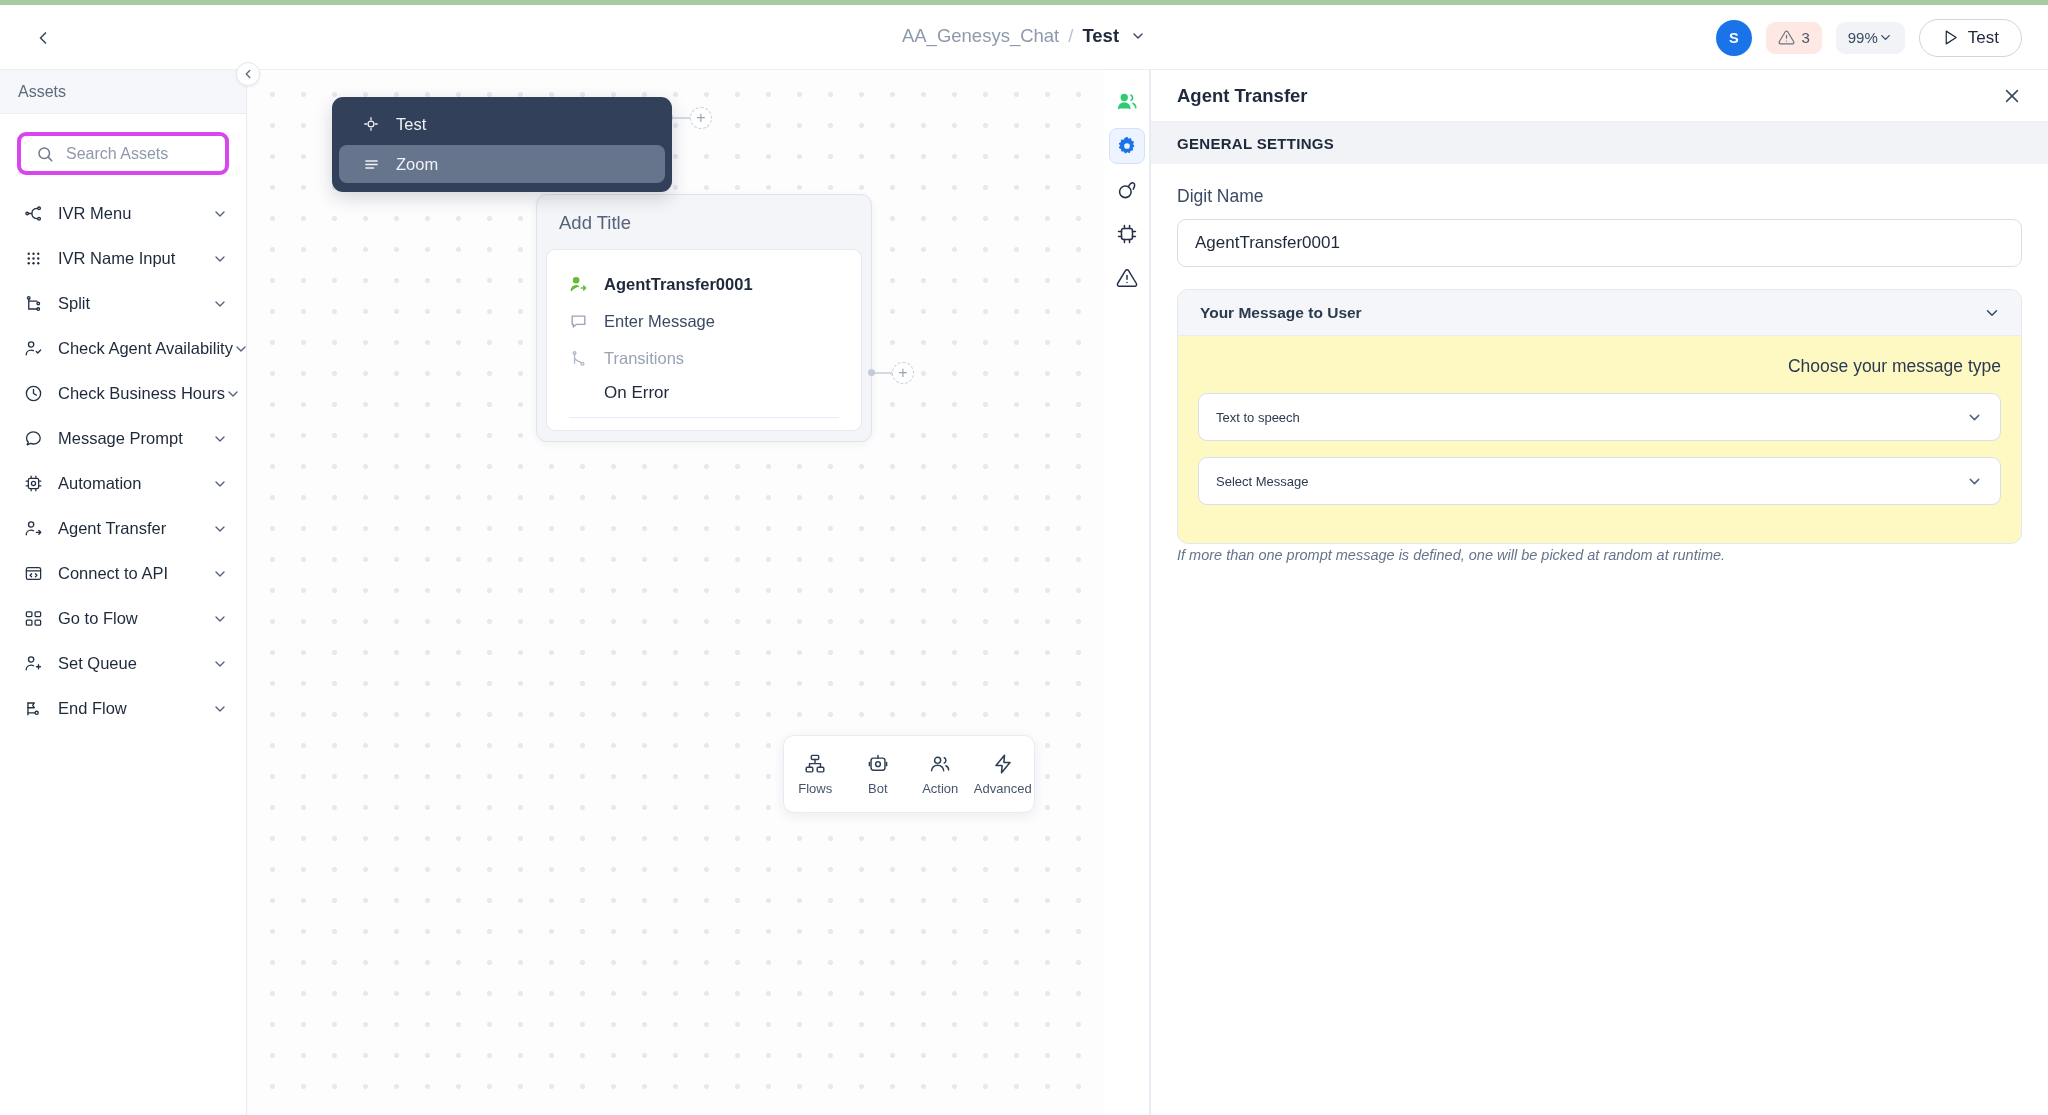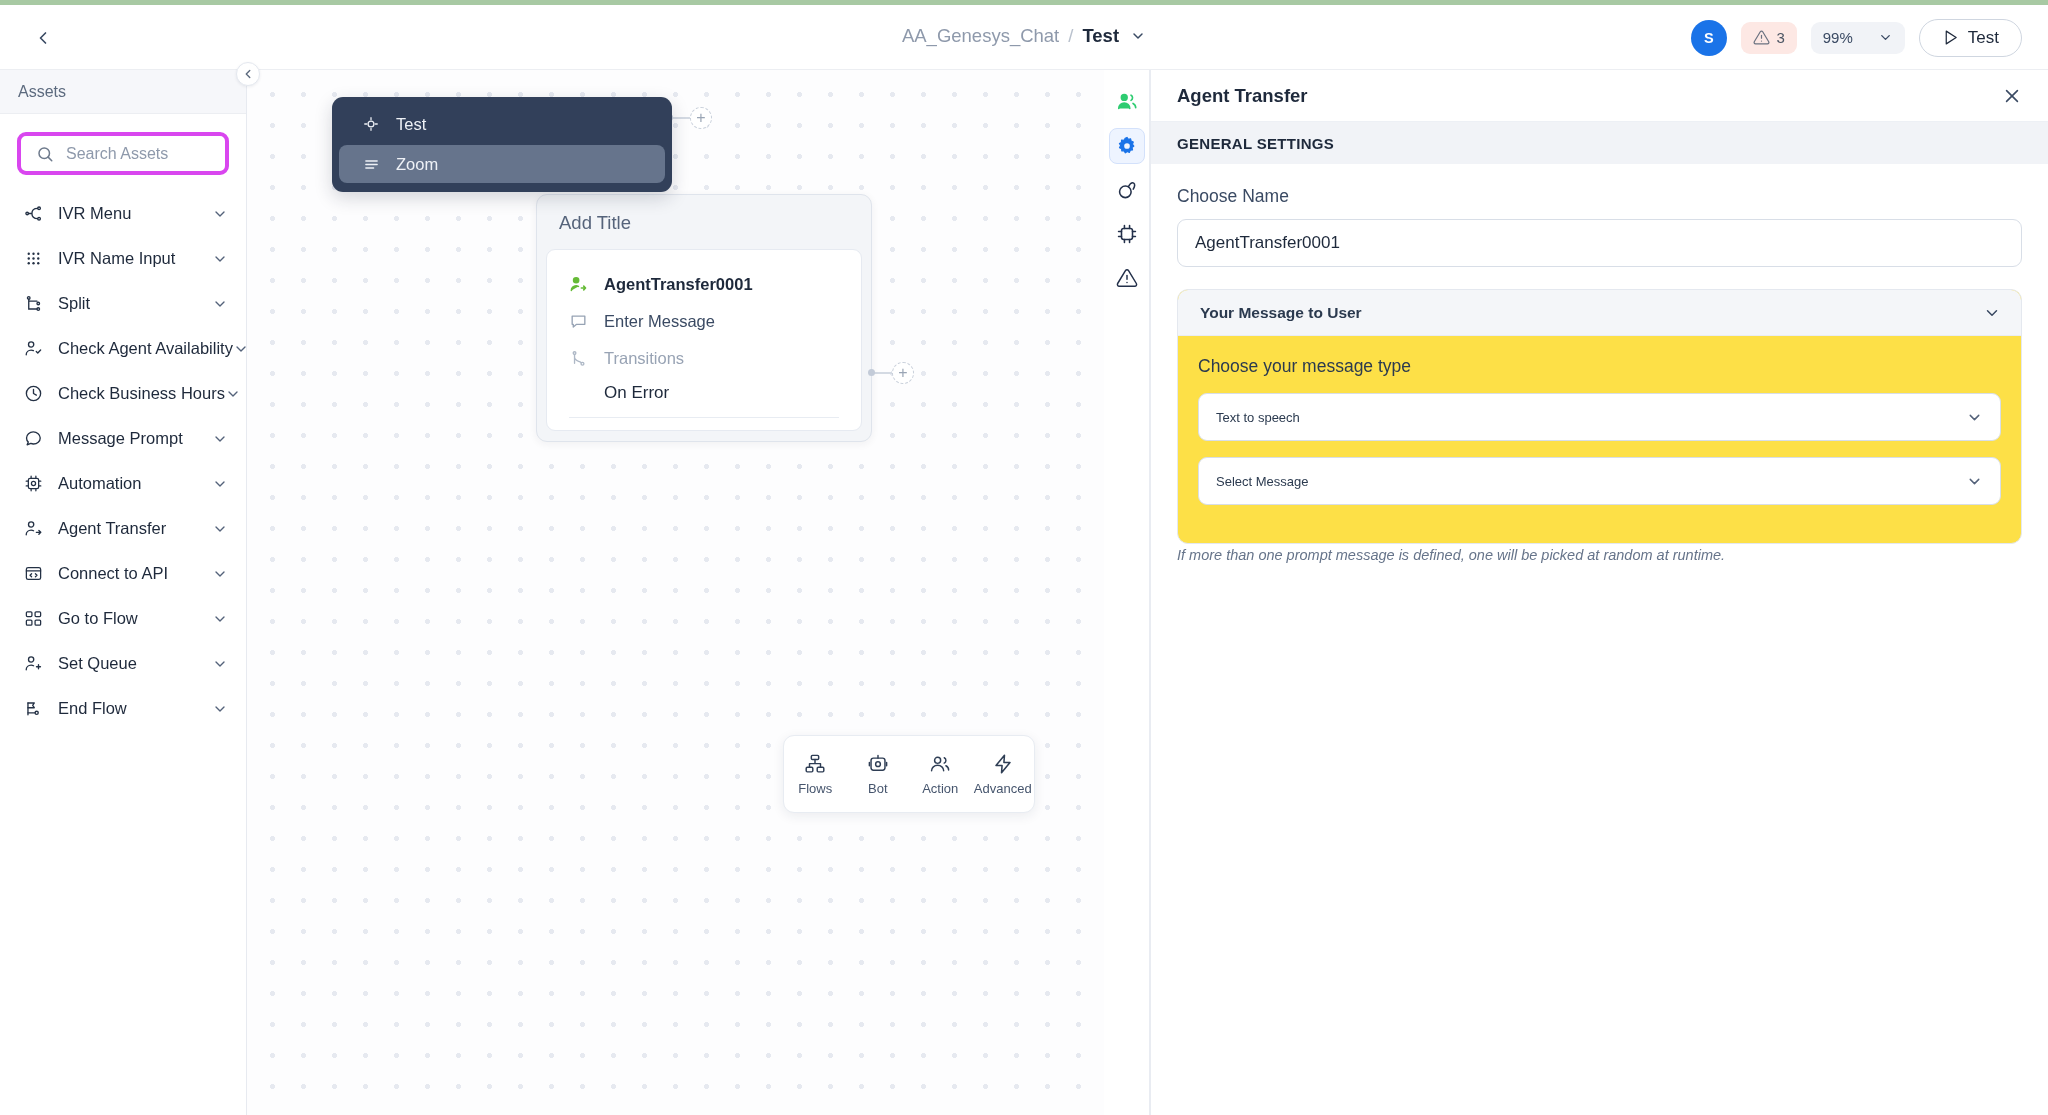--- a/index.html
+++ b/index.html
@@ -55,21 +55,21 @@
   }
   .warn-pill {
     height: 32px; min-width: 56px; border-radius: 9px;
     background: #fde8e4;
     display: flex; align-items: center; justify-content: center; gap: 7px;
     padding: 0 11px; cursor: pointer;
   }
   .warn-pill .cnt { font-size: 15px; color: #4b5563; }
   .zoom-pill {
     height: 32px; border-radius: 9px; background: #f1f3f7;
-    display: flex; align-items: center; gap: 25px; padding: 0 12px;
+    display: flex; align-items: center; gap: 0; padding: 0 12px;
     font-size: 15px; color: #3a4a63; cursor: pointer;
   }
   .test-btn {
     height: 38px; border-radius: 19px; border: 1px solid #cfd6e0;
     background: #fff; display: flex; align-items: center; gap: 9px;
     padding: 0 22px; font-size: 17px; color: #1e293b; cursor: pointer;
   }
 
   
   .sidebar {
@@ -223,21 +223,21 @@
   .panel-body { padding: 22px 26px 0 26px; }
   .field-label { font-size: 17.5px; color: #3a4a63; margin-bottom: 12px; }
   .text-input {
     height: 48px; border: 1px solid #d8dee7; border-radius: 9px;
     background: #fff; display: flex; align-items: center; padding: 0 17px;
     font-size: 17px; color: #1e293b;
   }
 
   .accordion {
     margin-top: 22px; border: 1px solid #e4e8ef; border-radius: 11px;
-    overflow: hidden; background: #fde047;
+    overflow: hidden; background: #fef9c3; text-align: right;
   }
   .acc-head {
     height: 46px; background: #f4f6f9; display: flex; align-items: center;
     justify-content: space-between; padding: 0 20px 0 22px; cursor: pointer;
     border-bottom: 1px solid #e9edf3;
   }
   .acc-head-label { font-size: 15.5px; font-weight: 700; color: #2b3a4f; }
   .acc-body { padding: 20px 20px 22px 20px; }
   .acc-sub { font-size: 17.5px; color: #2b3a4f; margin-bottom: 16px; }
   .select {
@@ -685,21 +685,21 @@
         <svg width="20" height="20" viewBox="0 0 24 24" fill="none" stroke="currentColor" stroke-width="1.9" stroke-linecap="round">
             <line x1="5.5" y1="5.5" x2="18.5" y2="18.5"></line>
             <line x1="18.5" y1="5.5" x2="5.5" y2="18.5"></line>
           </svg>
       </span>
     </div>
 
     <div class="panel-section">GENERAL SETTINGS</div>
 
     <div class="panel-body">
-      <div class="field-label">Choose Name</div>
+      <div class="field-label">Digit Name</div>
       <div class="text-input">AgentTransfer0001</div>
 
       <div class="accordion">
         <div class="acc-head">
           <span class="acc-head-label">Your Message to User</span>
           <span class="chev" style="color:#3a4a63;display:flex;">
             <svg width="18" height="18" viewBox="0 0 24 24" fill="none" stroke="currentColor" stroke-width="2" stroke-linecap="round" stroke-linejoin="round">
                 <polyline points="6 9 12 15 18 9"></polyline>
               </svg>
           </span>

